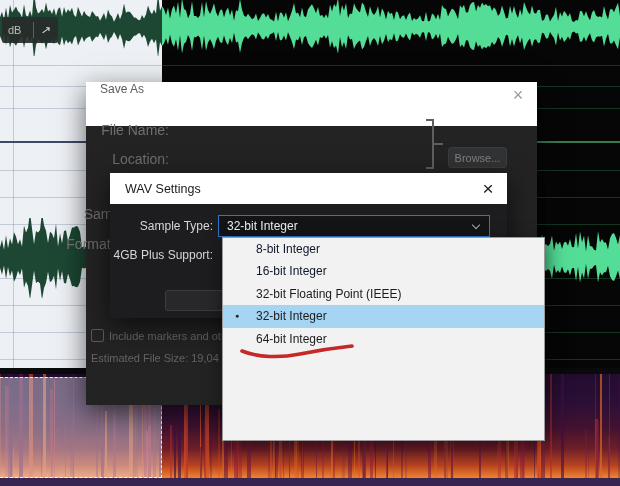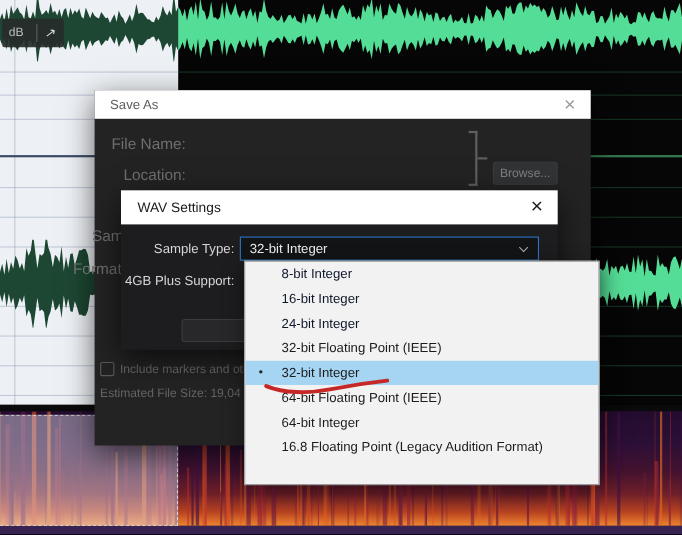--- a/index.html
+++ b/index.html
@@ -31,22 +31,22 @@
   .spec-bottom{position:absolute;left:0;top:104px;width:620px;height:8px;background:#372450;}
   .spec-sel{position:absolute;left:0;top:3px;width:162px;height:101px;
     background:rgba(232,231,246,.44);
     border-top:1px dashed rgba(255,255,255,.95);
     border-right:1px dashed rgba(255,255,255,.85);
     border-bottom:1px dashed rgba(255,255,255,.95);}
 
   
   .saveas{position:absolute;left:86px;top:82px;width:451px;height:323px;z-index:10;
     background:#232323;box-shadow:0 8px 26px rgba(0,0,0,.6);}
-  .sa-titlebar{position:absolute;left:0;top:0;width:100%;height:26px;background:#ffffff;
-    display:flex;align-items:center;}
+  .sa-titlebar{position:absolute;left:0;top:0;width:100%;height:44px;background:#ffffff;
+    display:flex;}
   .sa-title{margin-left:14px;font-size:12px;color:#5c5c5c;}
   .sa-close{position:absolute;right:8px;top:2px;width:22px;height:22px;display:flex;align-items:center;
     justify-content:center;color:#9a9a9a;font-size:18px;font-weight:300;cursor:default;}
   .sa-label{position:absolute;right:368px;font-size:14px;color:#6f6f6f;white-space:nowrap;}
   .sa-field{position:absolute;left:93px;width:244px;height:19px;background:#1f1f1f;
     border:1px solid #1a1a1a;border-radius:2px;color:#6e6e6e;font-size:11px;
     line-height:18px;padding-left:7px;white-space:nowrap;overflow:hidden;}
   .chev{display:inline-block;width:6px;height:6px;border-right:1.5px solid #7a7a7a;
     border-bottom:1.5px solid #7a7a7a;transform:rotate(45deg);}
   .sa-field .chev{position:absolute;right:8px;top:5px;}
@@ -301,25 +301,22 @@
       <span>32-bit Integer</span>
       <span class="chev"></span>
     </div>
     <div class="wv-label" style="top:75px">4GB Plus Support:</div>
     <div class="wv-btn-hint"></div>
   </div>
 
   <div class="ddlist" id="ddlist">
       <div class="dd-item disabled"><span>8-bit Integer</span></div>
       <div class="dd-item disabled"><span>16-bit Integer</span></div>
-      <div class="dd-item disabled"><span>24-bit Integer</span></div>
       <div class="dd-item normal"><span>32-bit Floating Point (IEEE)</span></div>
       <div class="dd-item selected"><span class="dd-bullet">●</span><span>32-bit Integer</span></div>
-      <div class="dd-item normal"><span>64-bit Floating Point (IEEE)</span></div>
       <div class="dd-item normal"><span>64-bit Integer</span></div>
-      <div class="dd-item normal"><span>16.8 Floating Point (Legacy Audition Format)</span></div>
     </div>
 
   <svg class="red-anno" width="122" height="18" viewBox="0 0 122 18">
     <path d="M4 8 C20 14.5 42 15 62 11 C82 7 100 4.5 114 3" fill="none" stroke="#c62828" stroke-width="3.6" stroke-linecap="round"></path>
   </svg>
 
 </div>
 
 </body></html>

